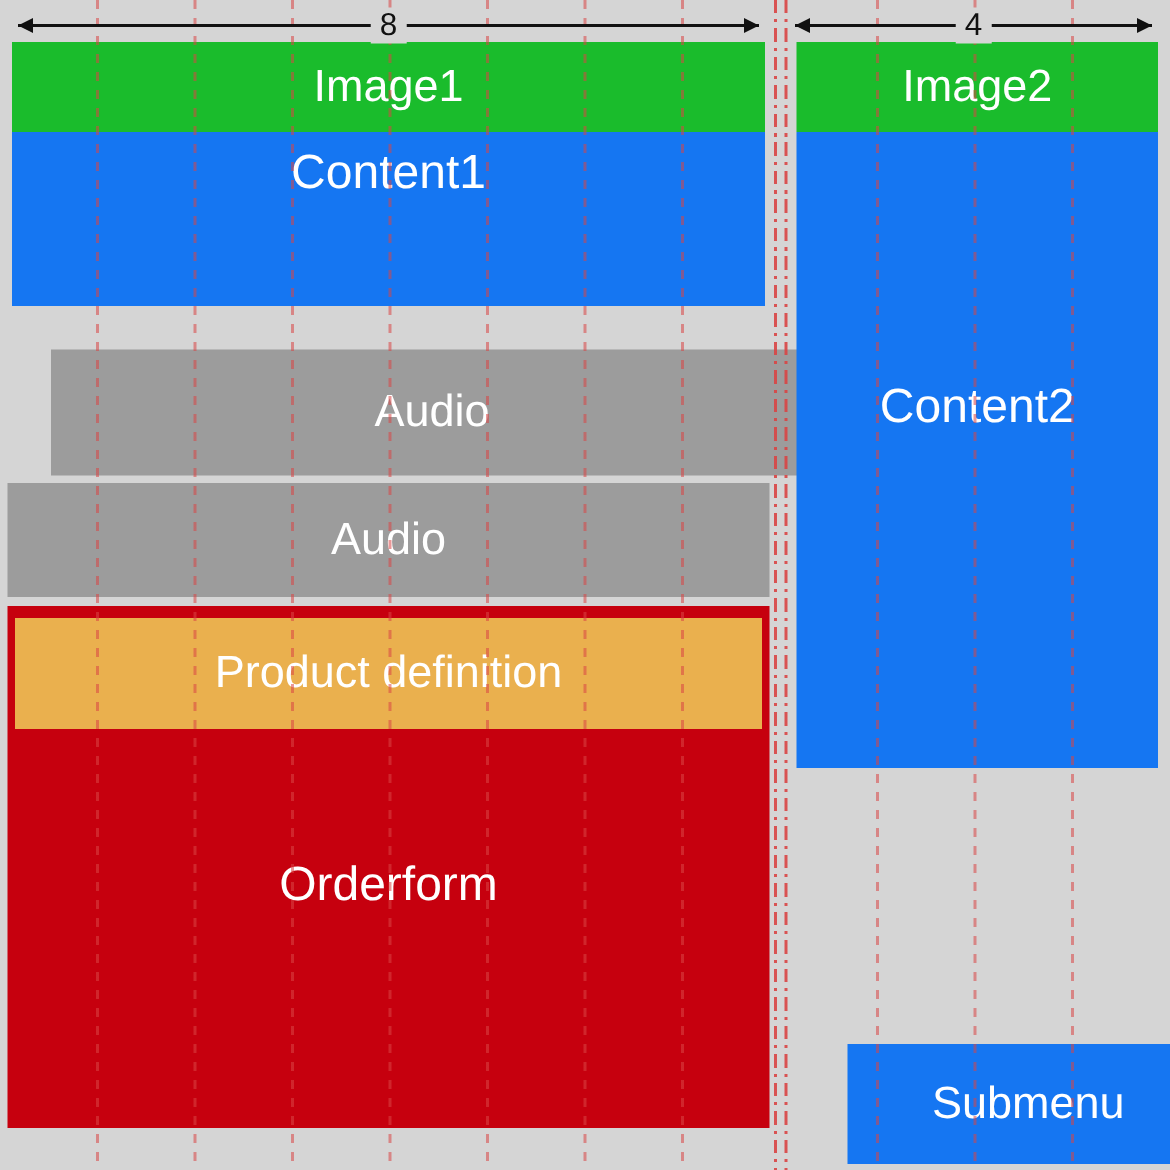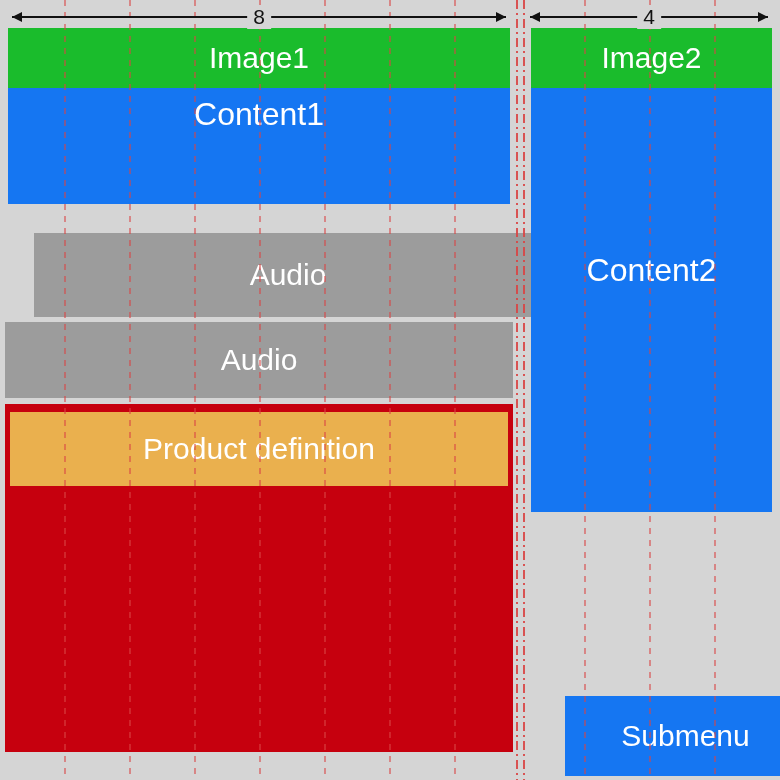--- a/index.html
+++ b/index.html
@@ -124,20 +124,23 @@
   </div>
 
   <div class="block video lbl-sm">
     <span>Audio</span>
   </div>
 
   <div class="block orderform">
     <div class="product-def lbl-sm">
       <span>Product definition</span>
     </div>
+    <div class="orderform-label-area lbl-lg">
+      <span>Orderform</span>
+    </div>
   </div>
 
   <div class="block image2 lbl-sm">
     <span>Image2</span>
   </div>
 
   <div class="block content2 lbl-lg">
     <span>Content2</span>
   </div>
 

